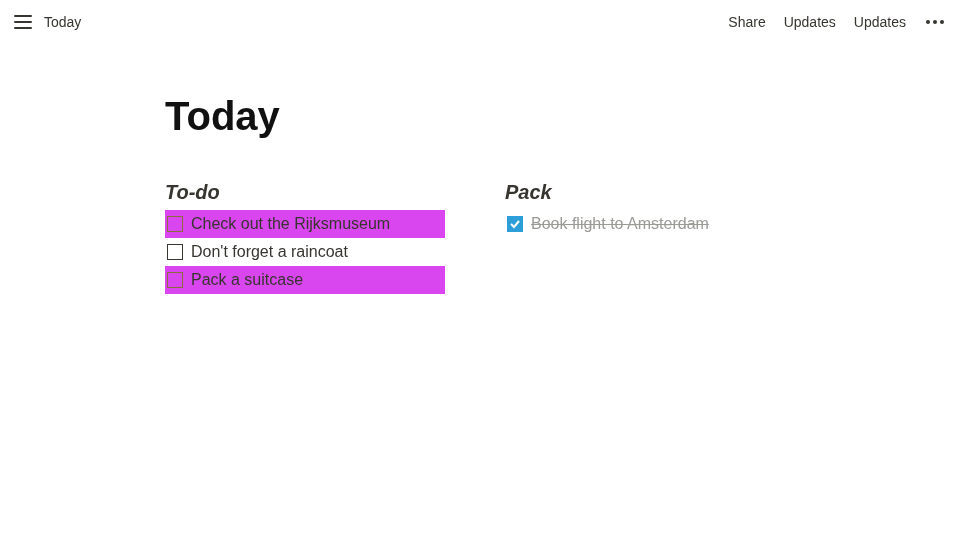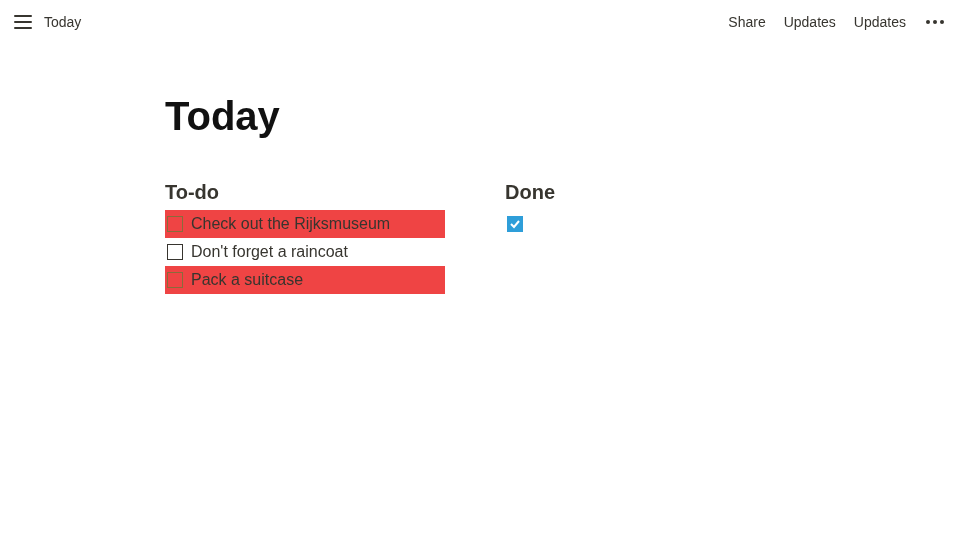--- a/index.html
+++ b/index.html
@@ -83,31 +83,32 @@
       gap: 60px;
     }
     .column {
       width: 280px;
     }
     .column-heading {
       font-size: 20px;
       font-weight: 600;
       color: #37352f;
       margin-bottom: 6px;
+      font-style: italic;
     }
     .todo-item {
       display: flex;
       align-items: center;
       gap: 8px;
       padding: 4px 2px;
       font-size: 16px;
       min-height: 28px;
     }
     .todo-item.hl {
-      background: #ef4444;
+      background: #d946ef;
     }
     .todo-item.hl .checkbox {
       border-color: #8a6b3b;
     }
     .checkbox {
       width: 16px;
       height: 16px;
       border: 1.5px solid #37352f;
       flex-shrink: 0;
       cursor: pointer;
@@ -183,26 +184,27 @@
 
       <div class="todo-item hl">
         <div class="checkbox">
           
         </div>
         <span class="todo-label">Pack a suitcase</span>
       </div>
     </div>
 
     <div class="column">
-      <div class="column-heading">Done</div>
+      <div class="column-heading">Pack</div>
 
       <div class="todo-item">
         <div class="checkbox checked">
           <svg viewBox="0 0 12 12">
               <path d="M2 6 L5 9 L10 3" stroke="#fff" stroke-width="2" fill="none"></path>
             </svg>
         </div>
+        <span class="todo-label done">Book flight to Amsterdam</span>
       </div>
 
     </div>
 
   </div>
 </div>
 
 </body></html>

